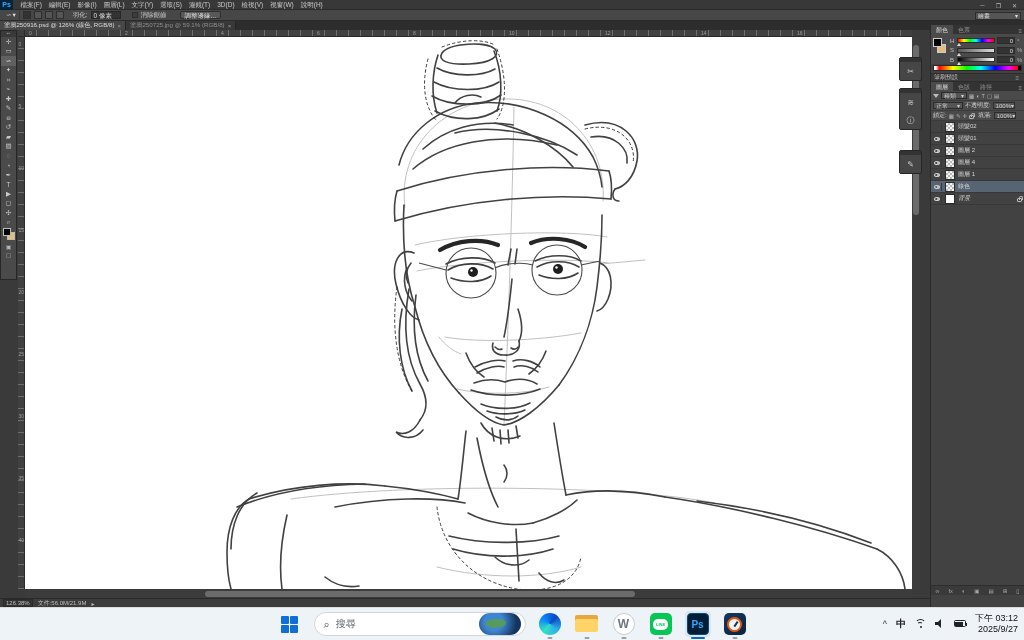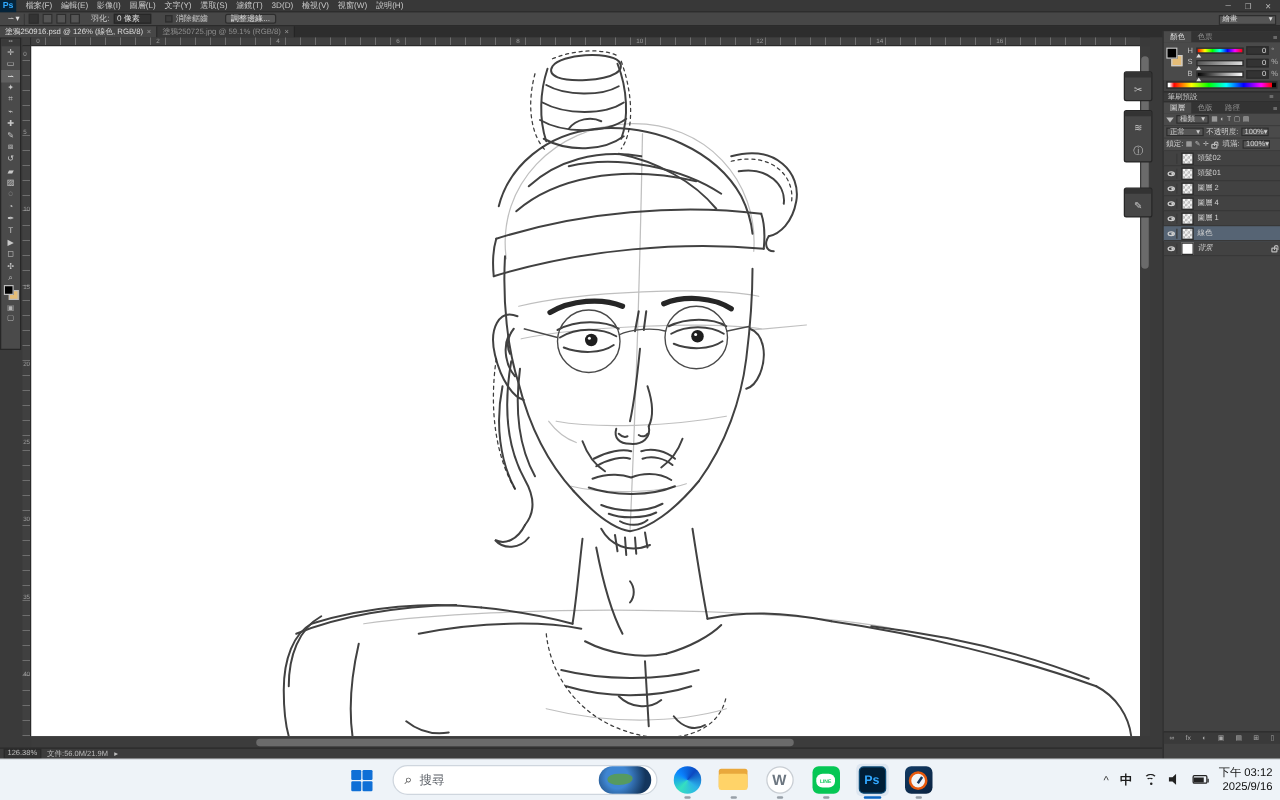--- a/index.html
+++ b/index.html
@@ -697,17 +697,17 @@
     <span class="tray-ime">中</span>
     <span class="wifi">
         <i class="w1"></i>
         <i class="w2"></i>
         <i class="dot"></i>
       </span>
     <span class="speaker"></span>
     <span class="battery"></span>
     <span class="clock">
       <div>下午 03:12</div>
-      <div>2025/9/16</div>
+      <div>2025/9/27</div>
     </span>
   </div>
 
 </div>
 
 </body></html>

